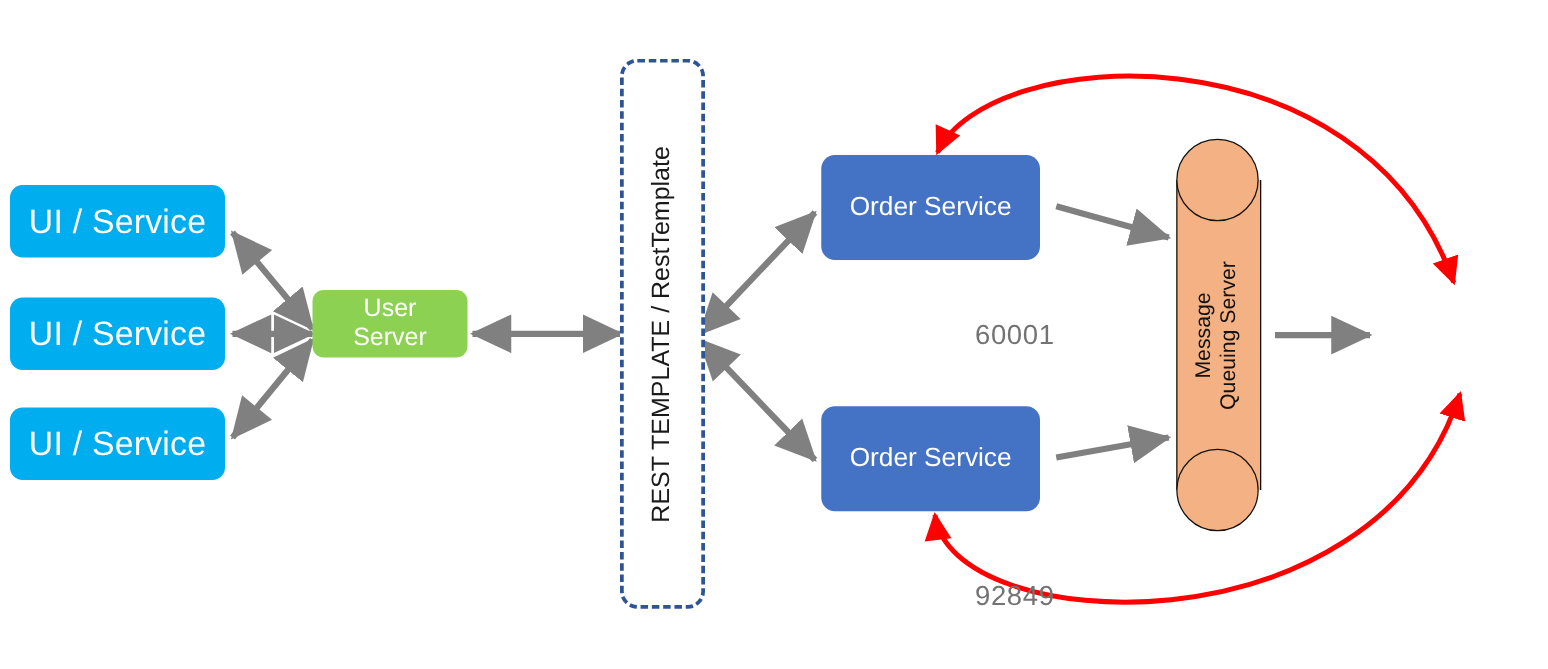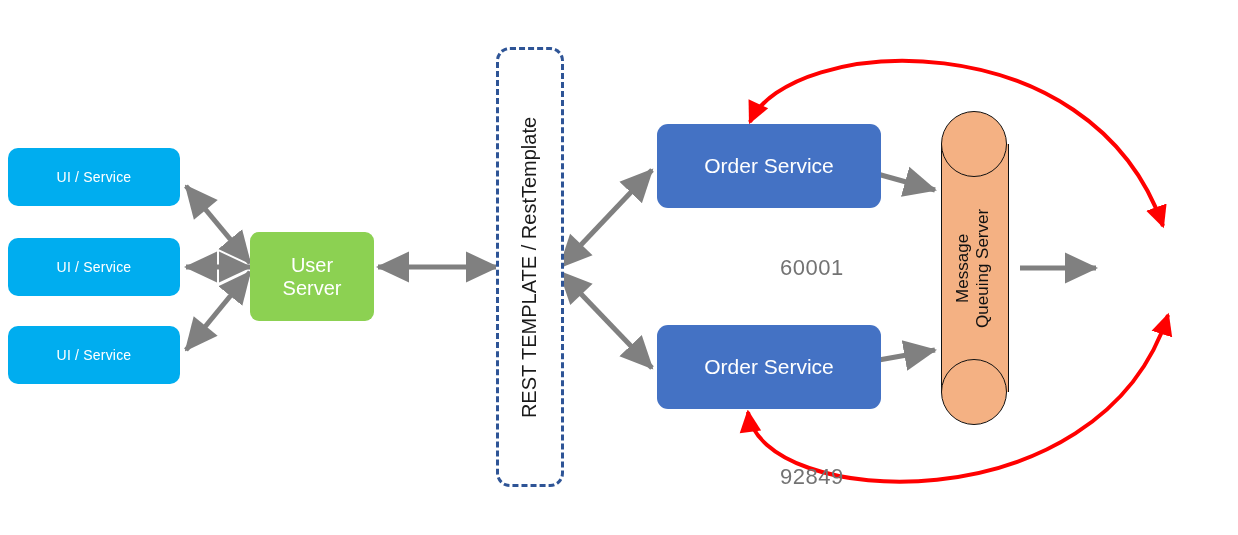--- a/index.html
+++ b/index.html
@@ -4,24 +4,24 @@
 <style>
   html,body{margin:0;padding:0;background:#ffffff;}
   body{font-family:"Liberation Sans",sans-serif;}
   #canvas{position:relative;width:1238px;height:535px;background:#ffffff;overflow:hidden;}
   #edges{position:absolute;left:0;top:0;width:1238px;height:535px;}
 
   .node{position:absolute;box-sizing:border-box;display:flex;align-items:center;
         justify-content:center;text-align:center;}
 
   .ui-box{width:172px;height:58px;border-radius:10px;background:#00ADEF;color:#ffffff;
-          font-size:14px;letter-spacing:.2px;}
-  .user-box{width:124px;height:89px;border-radius:9px;background:#8CD152;color:#ffffff;
+          font-size:27px;letter-spacing:.2px;}
+  .user-box{width:124px;height:54px;border-radius:9px;background:#8CD152;color:#ffffff;
             font-size:20px;line-height:1.15;}
-  .order-box{width:224px;height:84px;border-radius:11px;background:#4472C4;color:#ffffff;
+  .order-box{width:175px;height:84px;border-radius:11px;background:#4472C4;color:#ffffff;
              font-size:21px;}
   .rest-box{width:68px;height:440px;border:3px dashed #2E5496;border-radius:14px;
             background:#ffffff;}
   .rest-label{transform:rotate(-90deg);white-space:nowrap;font-size:20px;color:#1a1a1a;}
   .port-label{position:absolute;font-size:22px;color:#737373;letter-spacing:.5px;margin-top:44px;}
 
   .cyl-mq{position:absolute;width:66px;height:314px;}
   .cyl-mq .body{position:absolute;left:0;top:33px;width:66px;height:248px;
                 background:#F4B183;border-left:1.6px solid #111;border-right:1.6px solid #111;}
   .cyl-mq .cap-top{position:absolute;left:0;top:0;width:66px;height:66px;border-radius:50%;

